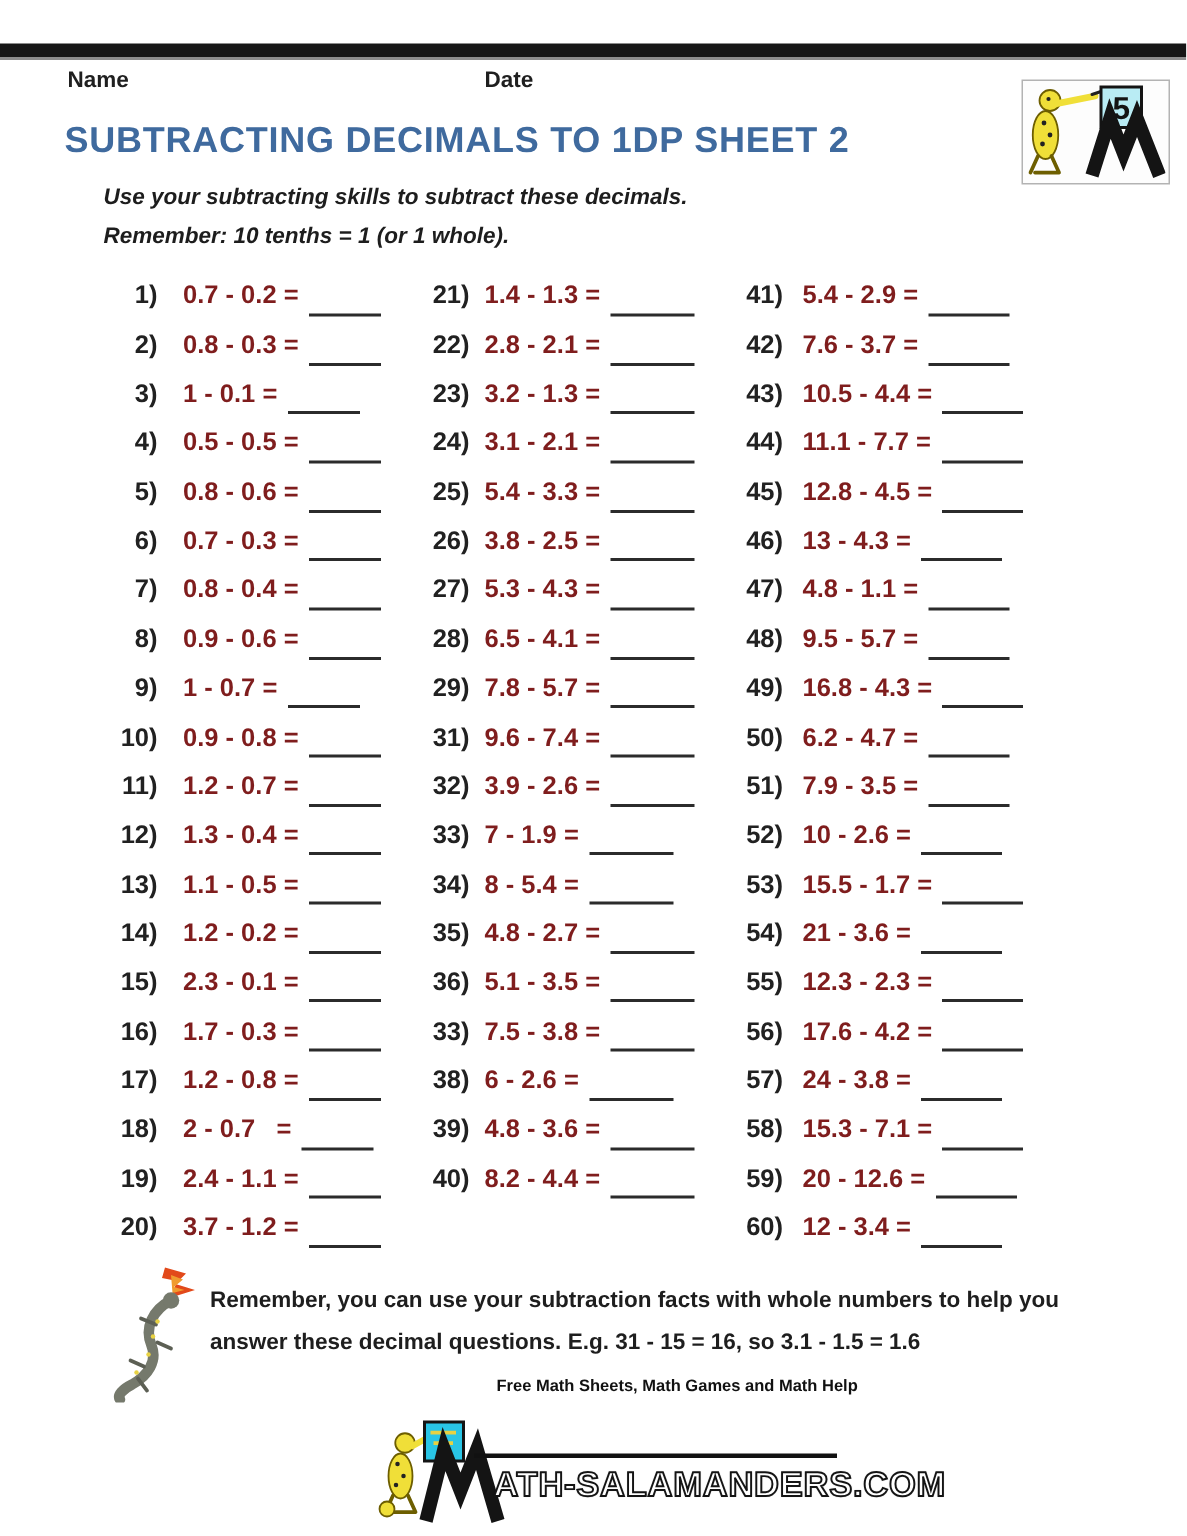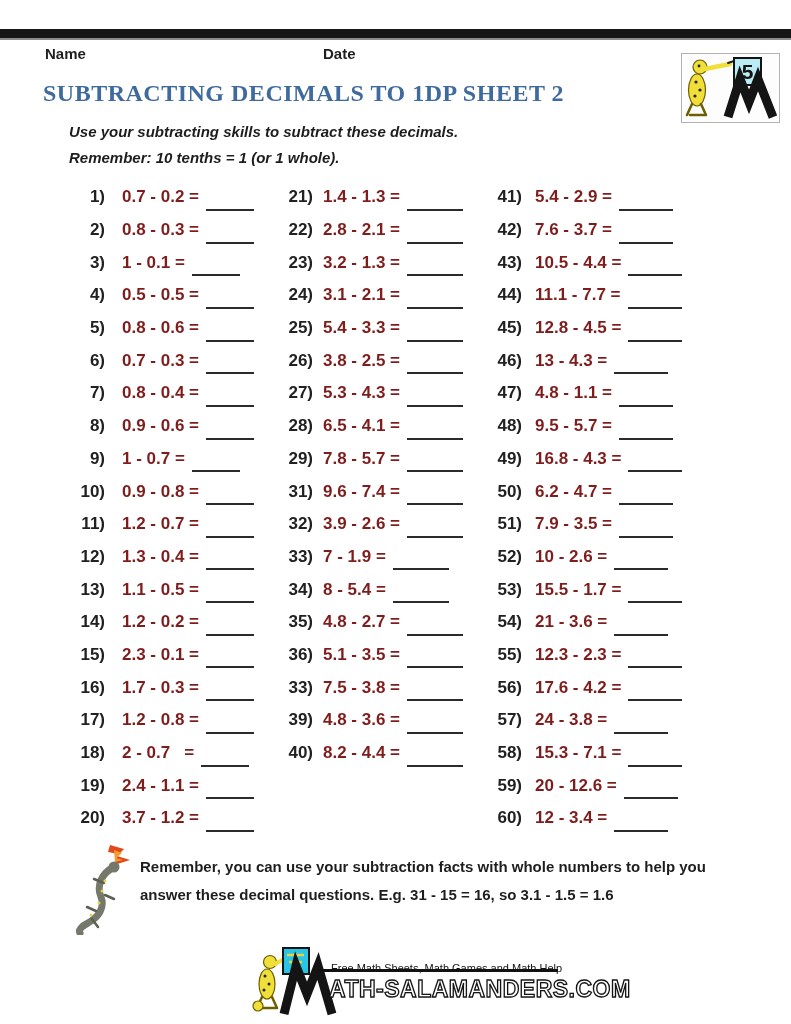--- a/index.html
+++ b/index.html
@@ -12,21 +12,21 @@
   .top-bar-shadow{position:absolute;left:0;top:38px;width:791px;height:2px;background:#8d8d8d;}
   
   .field-label{position:absolute;font-size:15px;font-weight:700;color:#1f1f1f;}
   .name-label{left:45px;top:45px;}
   .date-label{left:323px;top:45px;}
   
   .badge{position:absolute;left:681px;top:53px;width:97px;height:68px;border:1px solid #b3b3b3;background:#fdfdfd;}
   
   .title{
     position:absolute;left:43px;top:80px;width:640px;
-    font-family:Liberation Serif, serif;font-size:24px;font-weight:700;
+    font-family:Liberation Sans, sans-serif;font-size:24px;font-weight:700;
     letter-spacing:0.5px;color:#3f6a9e;
   }
   
   .instructions{position:absolute;left:45px;top:119px;font-style:italic;font-weight:700;font-size:15px;line-height:26px;color:#1d1d1d;margin-left:24px;}
   
   .problems{position:absolute;left:45px;top:181px;display:flex;}
   .pcol{display:flex;flex-direction:column;}
   .pcol.c1{width:235px;}
   .pcol.c2{width:212px;}
   .pcol.c3{width:255px;}
@@ -41,21 +41,21 @@
   .c3 .pexpr{margin-left:13px;}
   .pblank{display:inline-block;margin-left:7px;border-bottom:2px solid #2b2b2b;height:16px;align-self:center;margin-top:9px;}
   .c1 .pblank{width:48px;}
   .c2 .pblank{width:56px;}
   .c3 .pblank{width:54px;}
   
   .note-icon{position:absolute;left:72px;top:843px;}
   .note{position:absolute;left:140px;top:853px;width:600px;font-size:15px;font-weight:700;line-height:28px;color:#1e1e1e;}
   
   .footer-logo{position:absolute;left:250px;top:944px;}
-  .footer-tagline{position:absolute;left:331px;top:962px;font-size:11px;font-weight:400;color:#111;}
+  .footer-tagline{position:absolute;left:331px;top:918px;font-size:11px;font-weight:700;color:#111;}
   .footer-rule{position:absolute;left:316px;top:969px;width:242px;height:3px;background:#111;}
   .footer-site{
     position:absolute;left:329px;top:976px;font-size:23px;font-weight:700;letter-spacing:0.5px;
     color:#ffffff;-webkit-text-stroke:1.3px #141414;text-shadow:0 0 1px #141414;
   }
 </style>
 </head>
 <body>
 
 <div class="page">
@@ -271,20 +271,25 @@
           <span class="pnum">36)</span>
           <span class="pexpr">5.1 - 3.5 =</span>
           <span class="pblank"></span>
         </div>
         <div class="prow">
           <span class="pnum">33)</span>
           <span class="pexpr">7.5 - 3.8 =</span>
           <span class="pblank"></span>
         </div>
         <div class="prow">
+          <span class="pnum">38)</span>
+          <span class="pexpr">6 - 2.6 =</span>
+          <span class="pblank"></span>
+        </div>
+        <div class="prow">
           <span class="pnum">39)</span>
           <span class="pexpr">4.8 - 3.6 =</span>
           <span class="pblank"></span>
         </div>
         <div class="prow">
           <span class="pnum">40)</span>
           <span class="pexpr">8.2 - 4.4 =</span>
           <span class="pblank"></span>
         </div>
       </div>

